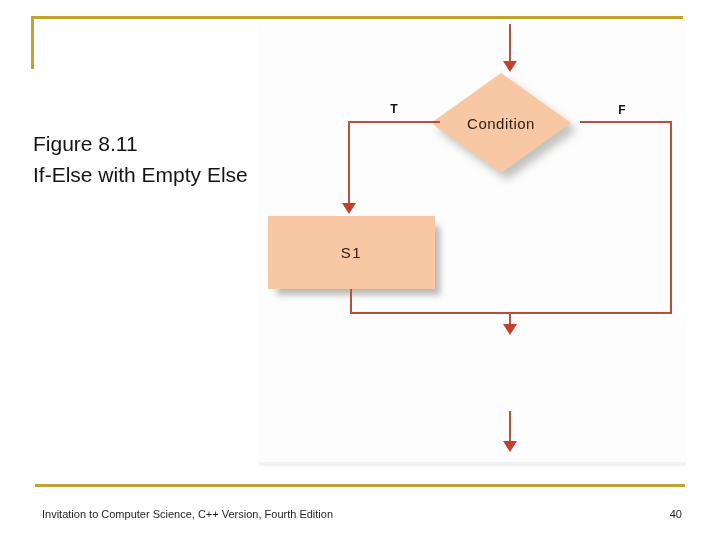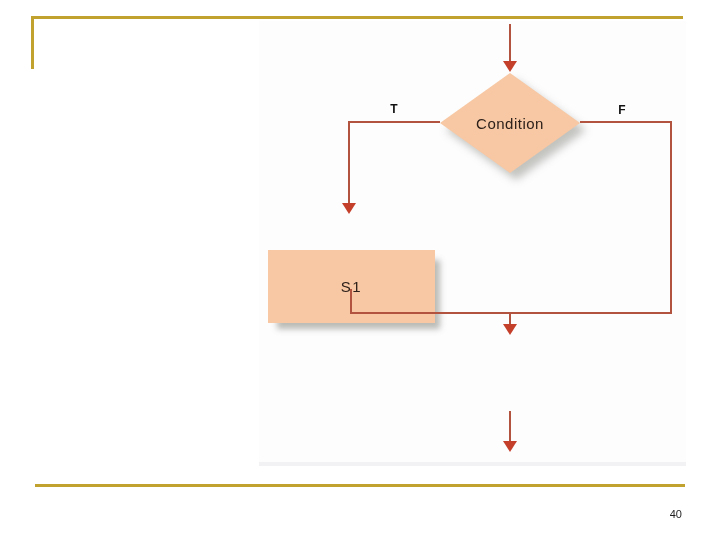--- a/index.html
+++ b/index.html
@@ -19,42 +19,46 @@
   .page-number{position:absolute;left:650px;top:508px;width:32px;font-size:11px;color:#1f1f1f;text-align:right;}
   
   .panel{position:absolute;left:259px;top:21px;width:427px;height:445px;background:#fdfdfe;
          border-bottom:4px solid #f2f2f4;box-sizing:border-box;}
   .panel *{position:absolute;}
   .conn{background:var(--connector,#b25340);}
   .ahead{width:0;height:0;border-left:7px solid transparent;border-right:7px solid transparent;
          border-top:11px solid var(--arrowhead,#c5402b);}
   .node{background:var(--node_fill,#f7c8a3);display:flex;align-items:center;justify-content:center;
         color:var(--node_text,#2e211b);font-weight:300;font-size:15px;letter-spacing:1.5px;}
-  .box{box-shadow:7px 8px 6px -2px rgba(105,105,95,0.45);margin-top:34px;}
+  .box{box-shadow:7px 8px 6px -2px rgba(105,105,95,0.45);}
   .diamond-wrap{filter:drop-shadow(6px 7px 4px rgba(105,105,95,0.40));}
   .diamond{width:100%;height:100%;clip-path:polygon(50% 0,100% 50%,50% 100%,0 50%);
            background:var(--node_fill,#f7c8a3);display:flex;align-items:center;justify-content:center;
            color:var(--node_text,#2e211b);font-weight:300;font-size:15px;letter-spacing:0.5px;}
   .tf{font-size:12px;font-weight:bold;color:#111111;width:22px;text-align:center;}
 </style>
 </head>
 <body>
 
 <div class="slide">
 
   <div class="rule rule-top-h"></div>
   <div class="rule rule-top-v"></div>
 
+  <div class="title">
+    <div>Figure 8.11</div>
+    <div>If-Else with Empty Else</div>
+  </div>
 
   <div class="panel">
 
     <div class="conn" style="left:250px;top:3px;width:2px;height:37px;"></div>
     <div class="ahead" style="left:244px;top:40px;"></div>
 
-    <div class="diamond-wrap" style="left:181px;top:52px;width:140px;height:100px;text-decoration:underline;">
+    <div class="diamond-wrap" style="left:172px;top:52px;width:140px;height:100px;text-decoration:underline;">
       <div class="diamond">
         <span>Condition</span>
       </div>
     </div>
 
     <div class="tf" style="left:124px;top:81px;">T</div>
     <div class="tf" style="left:352px;top:82px;">F</div>
 
     <div class="conn" style="left:89px;top:100px;width:92px;height:2px;"></div>
     <div class="conn" style="left:89px;top:100px;width:2px;height:84px;"></div>
@@ -74,15 +78,16 @@
     <div class="conn" style="left:250px;top:291px;width:2px;height:12px;"></div>
     <div class="ahead" style="left:244px;top:303px;"></div>
 
 
     <div class="conn" style="left:250px;top:390px;width:2px;height:31px;"></div>
     <div class="ahead" style="left:244px;top:420px;"></div>
 
   </div>
 
   <div class="rule rule-bottom"></div>
+  <div class="footer-text">Invitation to Computer Science, C++ Version, Fourth Edition</div>
   <div class="page-number">40</div>
 
 </div>
 
 </body></html>

